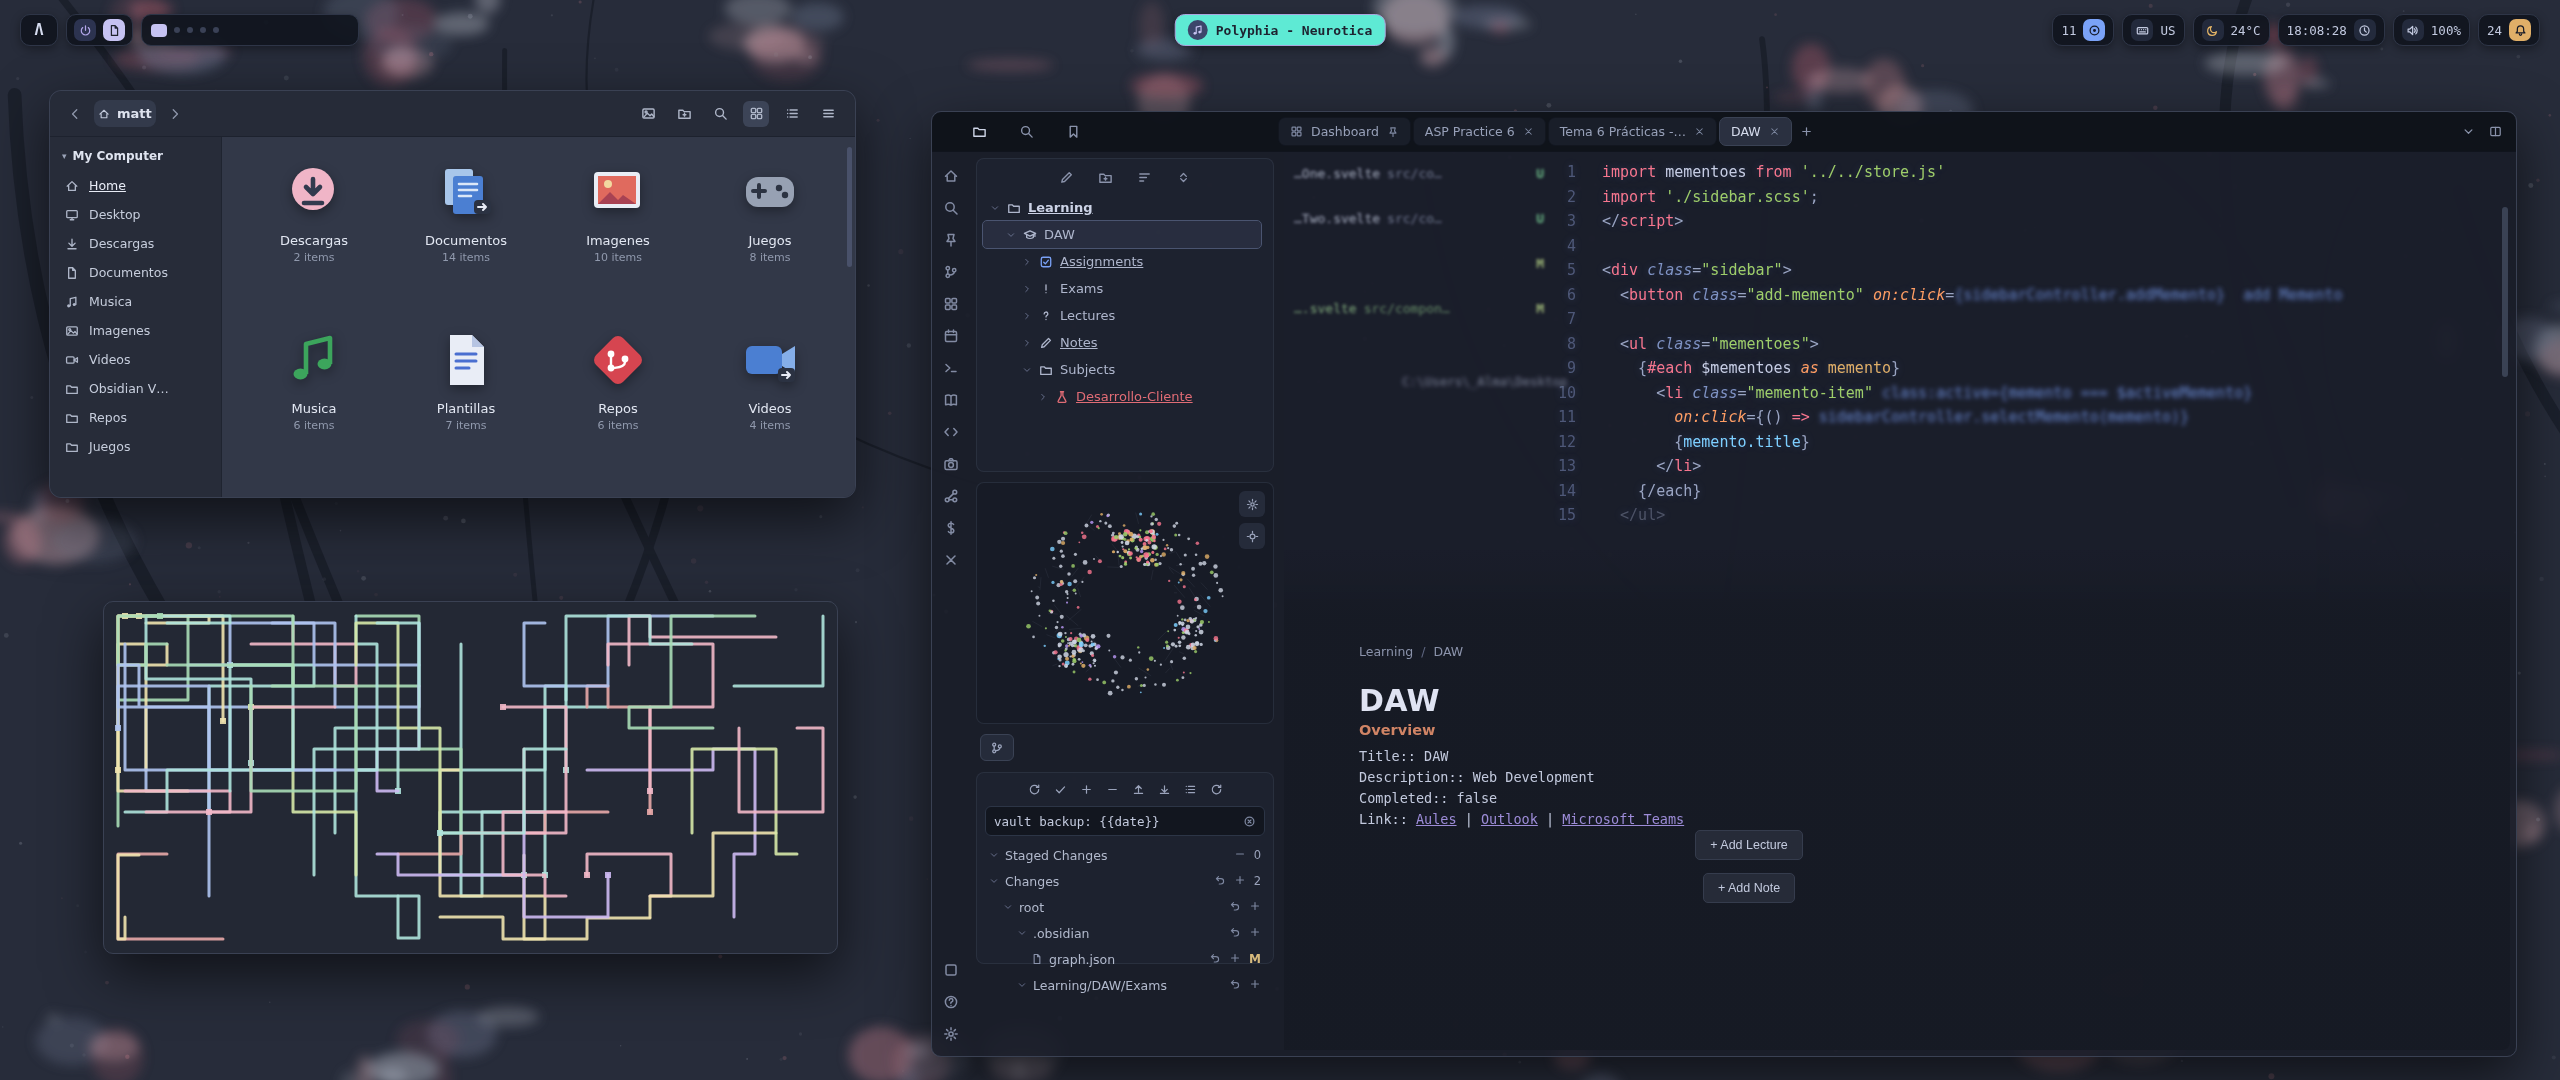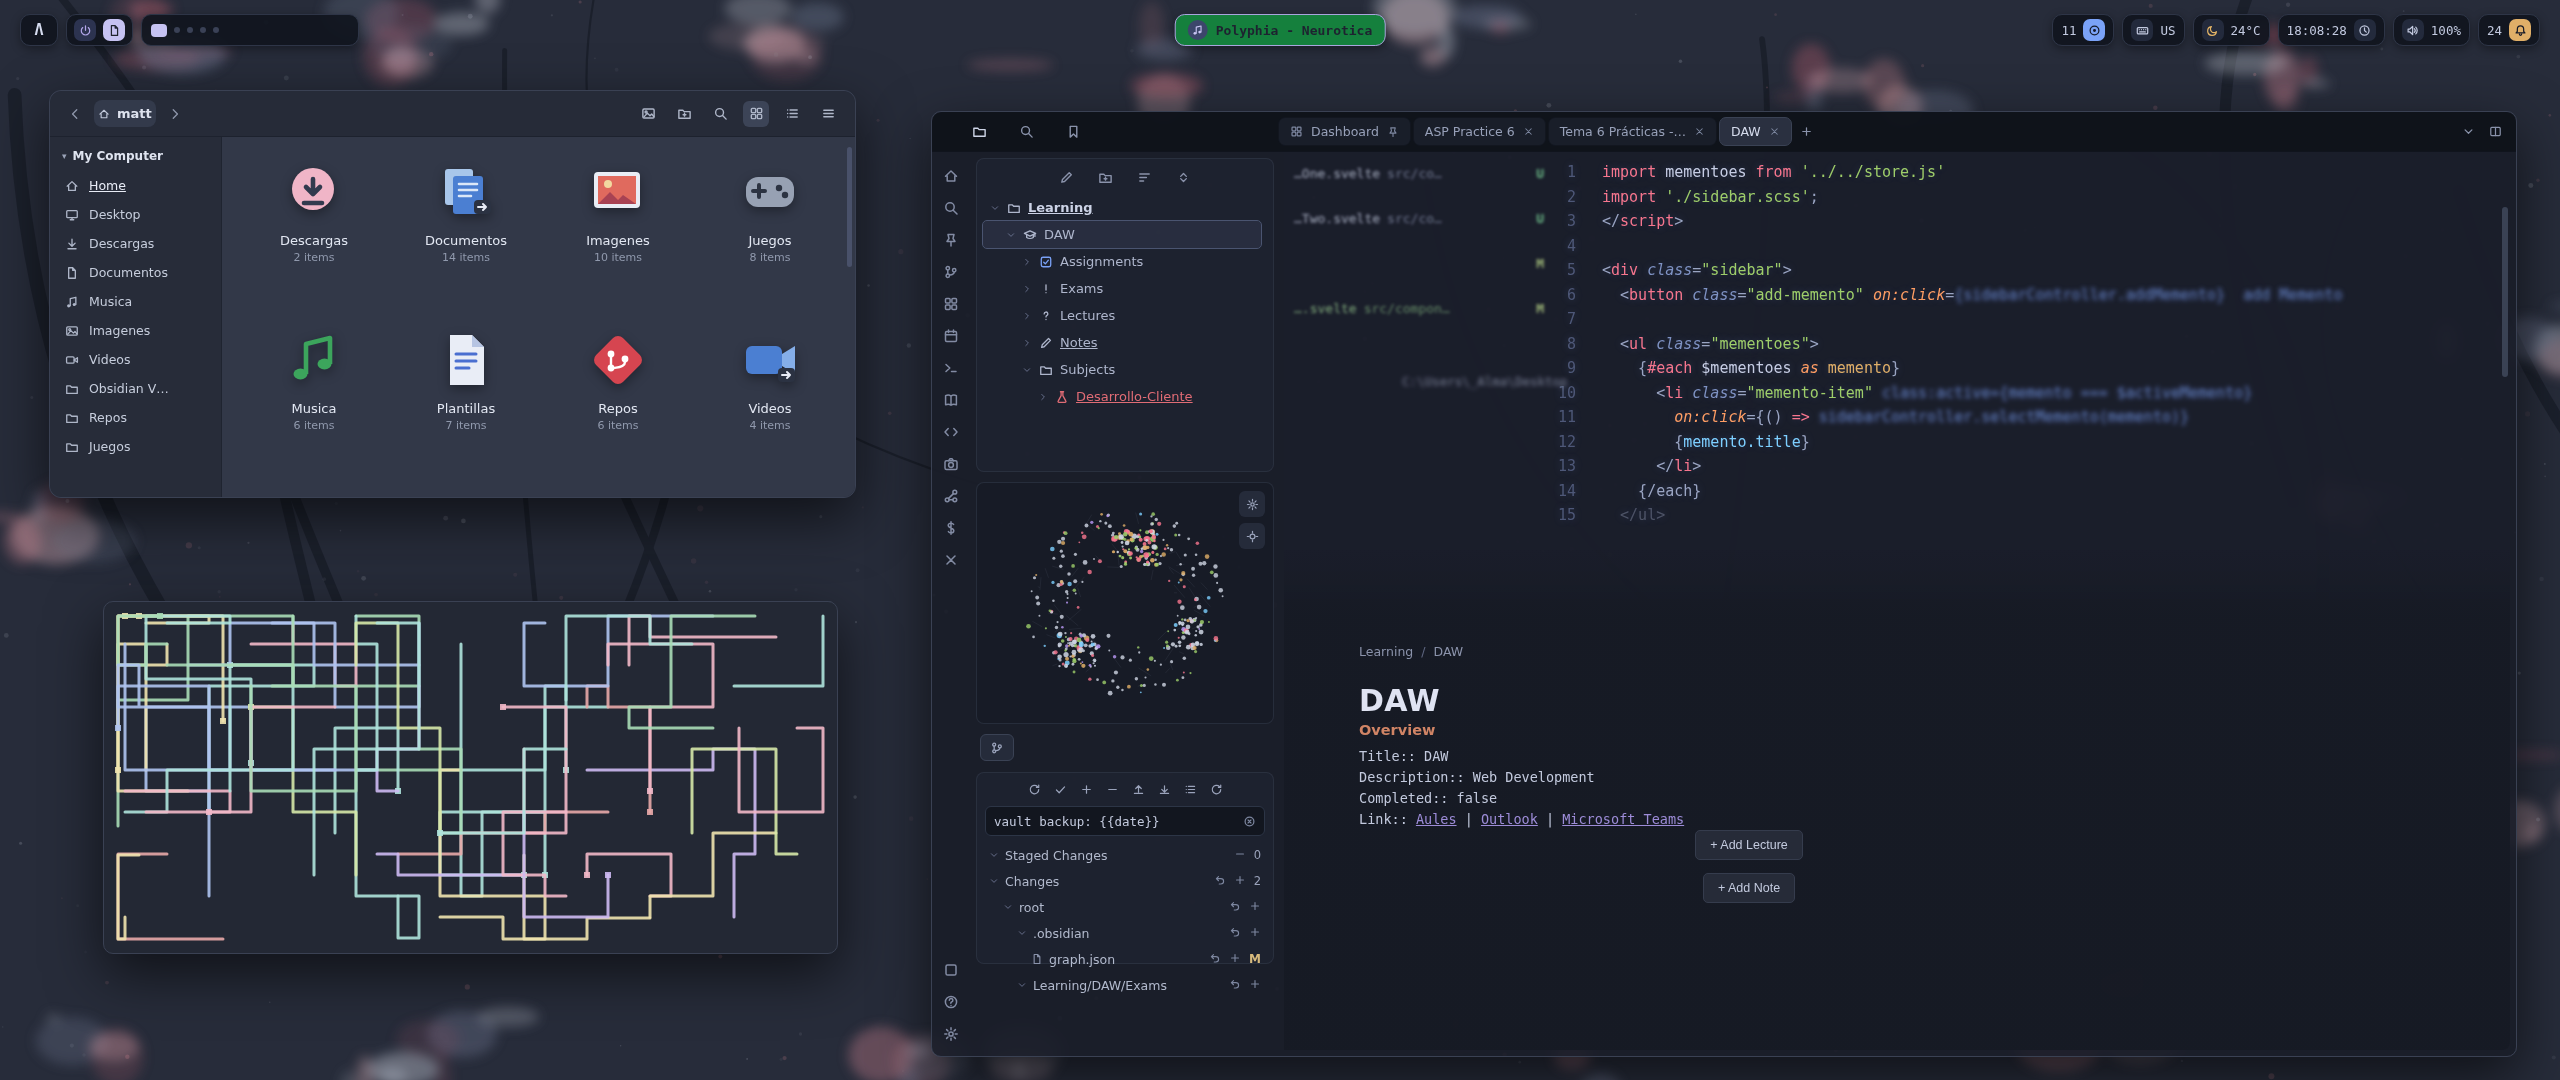--- a/index.html
+++ b/index.html
@@ -14,21 +14,21 @@
 .pill{display:flex;align-items:center;background:rgba(17,21,31,.94);border:1px solid #2e3547;border-radius:10px;height:32px;color:#c3cae0;box-shadow:0 3px 10px rgba(0,0,0,.35)}
 .launcher{width:38px;justify-content:center;font-weight:bold;font-size:15px;color:#d7ddf0;cursor:pointer}
 .quick{gap:7px;padding:0 7px}
 .qbtn{width:22px;height:22px;border-radius:7px;display:grid;place-items:center;cursor:pointer}
 .q1{background:#2c3350;color:#b3a7ea}
 .q2{background:#c6c2f2;color:#20242f}
 .workspaces{width:218px;padding:0 9px;gap:7px}
 .ws-active{width:16px;height:13px;border-radius:4px;background:#c6c2f2}
 .ws-dot{width:6px;height:6px;border-radius:50%;background:#3a4156}
 #bar-center{position:absolute;left:50%;transform:translateX(-50%)}
-.music{background:#15803d;border-color:#a9a5dd;color:#1e2230;gap:8px;padding:0 12px;font-weight:bold;font-size:13px}
+.music{background:#5eead4;border-color:#a9a5dd;color:#1e2230;gap:8px;padding:0 12px;font-weight:bold;font-size:13px}
 .music-icon{width:20px;height:20px;border-radius:50%;background:#3c466b;color:#c9c6f4;display:grid;place-items:center}
 #bar-right{position:absolute;right:20px;top:0;height:36px;align-items:center}
 .module{gap:7px;padding:0 8px;font-size:12.5px}
 .mod-ic{width:22px;height:22px;border-radius:7px;display:grid;place-items:center;color:#c3cae0}
 .mod-ic.dim{background:#232a3c}
 .mod-ic.blue{background:#7aa2f7;color:#141927}
 .mod-ic.yellow{background:#e0af68;color:#141927}
 
 
 #fm{left:49px;top:90px;width:807px;height:408px;background:#2b303f;border-radius:12px}
@@ -1299,21 +1299,21 @@
               </svg>
             </span>
             <span class="tr-ic">
               <svg width="14" height="14" viewBox="0 0 16 16" fill="none" stroke="currentColor" stroke-width="1.5" stroke-linecap="round" stroke-linejoin="round">
                 <path d="M1.6 6.2 8 3.2l6.4 3L8 9.2z"></path>
                 <path d="M4.2 7.6v3.2c2 1.4 5.6 1.4 7.6 0V7.6M13.6 6.6v3"></path>
               </svg>
             </span>
             <span class="tr-lb">DAW</span>
           </div>
-          <div class="tree-row " style="padding-left: 38px;">
+          <div class="tree-row " style="padding-left: 38px; text-decoration: underline;">
             <span class="tr-chev">
               <svg width="10" height="10" viewBox="0 0 16 16" fill="none" stroke="currentColor" stroke-width="1.5" stroke-linecap="round" stroke-linejoin="round">
                 <path d="M6 3.8 10.2 8 6 12.2"></path>
               </svg>
             </span>
             <span class="tr-ic" style="color:#7aa2f7">
               <svg width="14" height="14" viewBox="0 0 16 16" fill="none" stroke="currentColor" stroke-width="1.5" stroke-linecap="round" stroke-linejoin="round">
                 <rect x="2.6" y="2.6" width="10.8" height="10.8" rx="2"></rect>
                 <path d="M5.4 8.2l1.9 1.9 3.4-4.2"></path>
               </svg>

